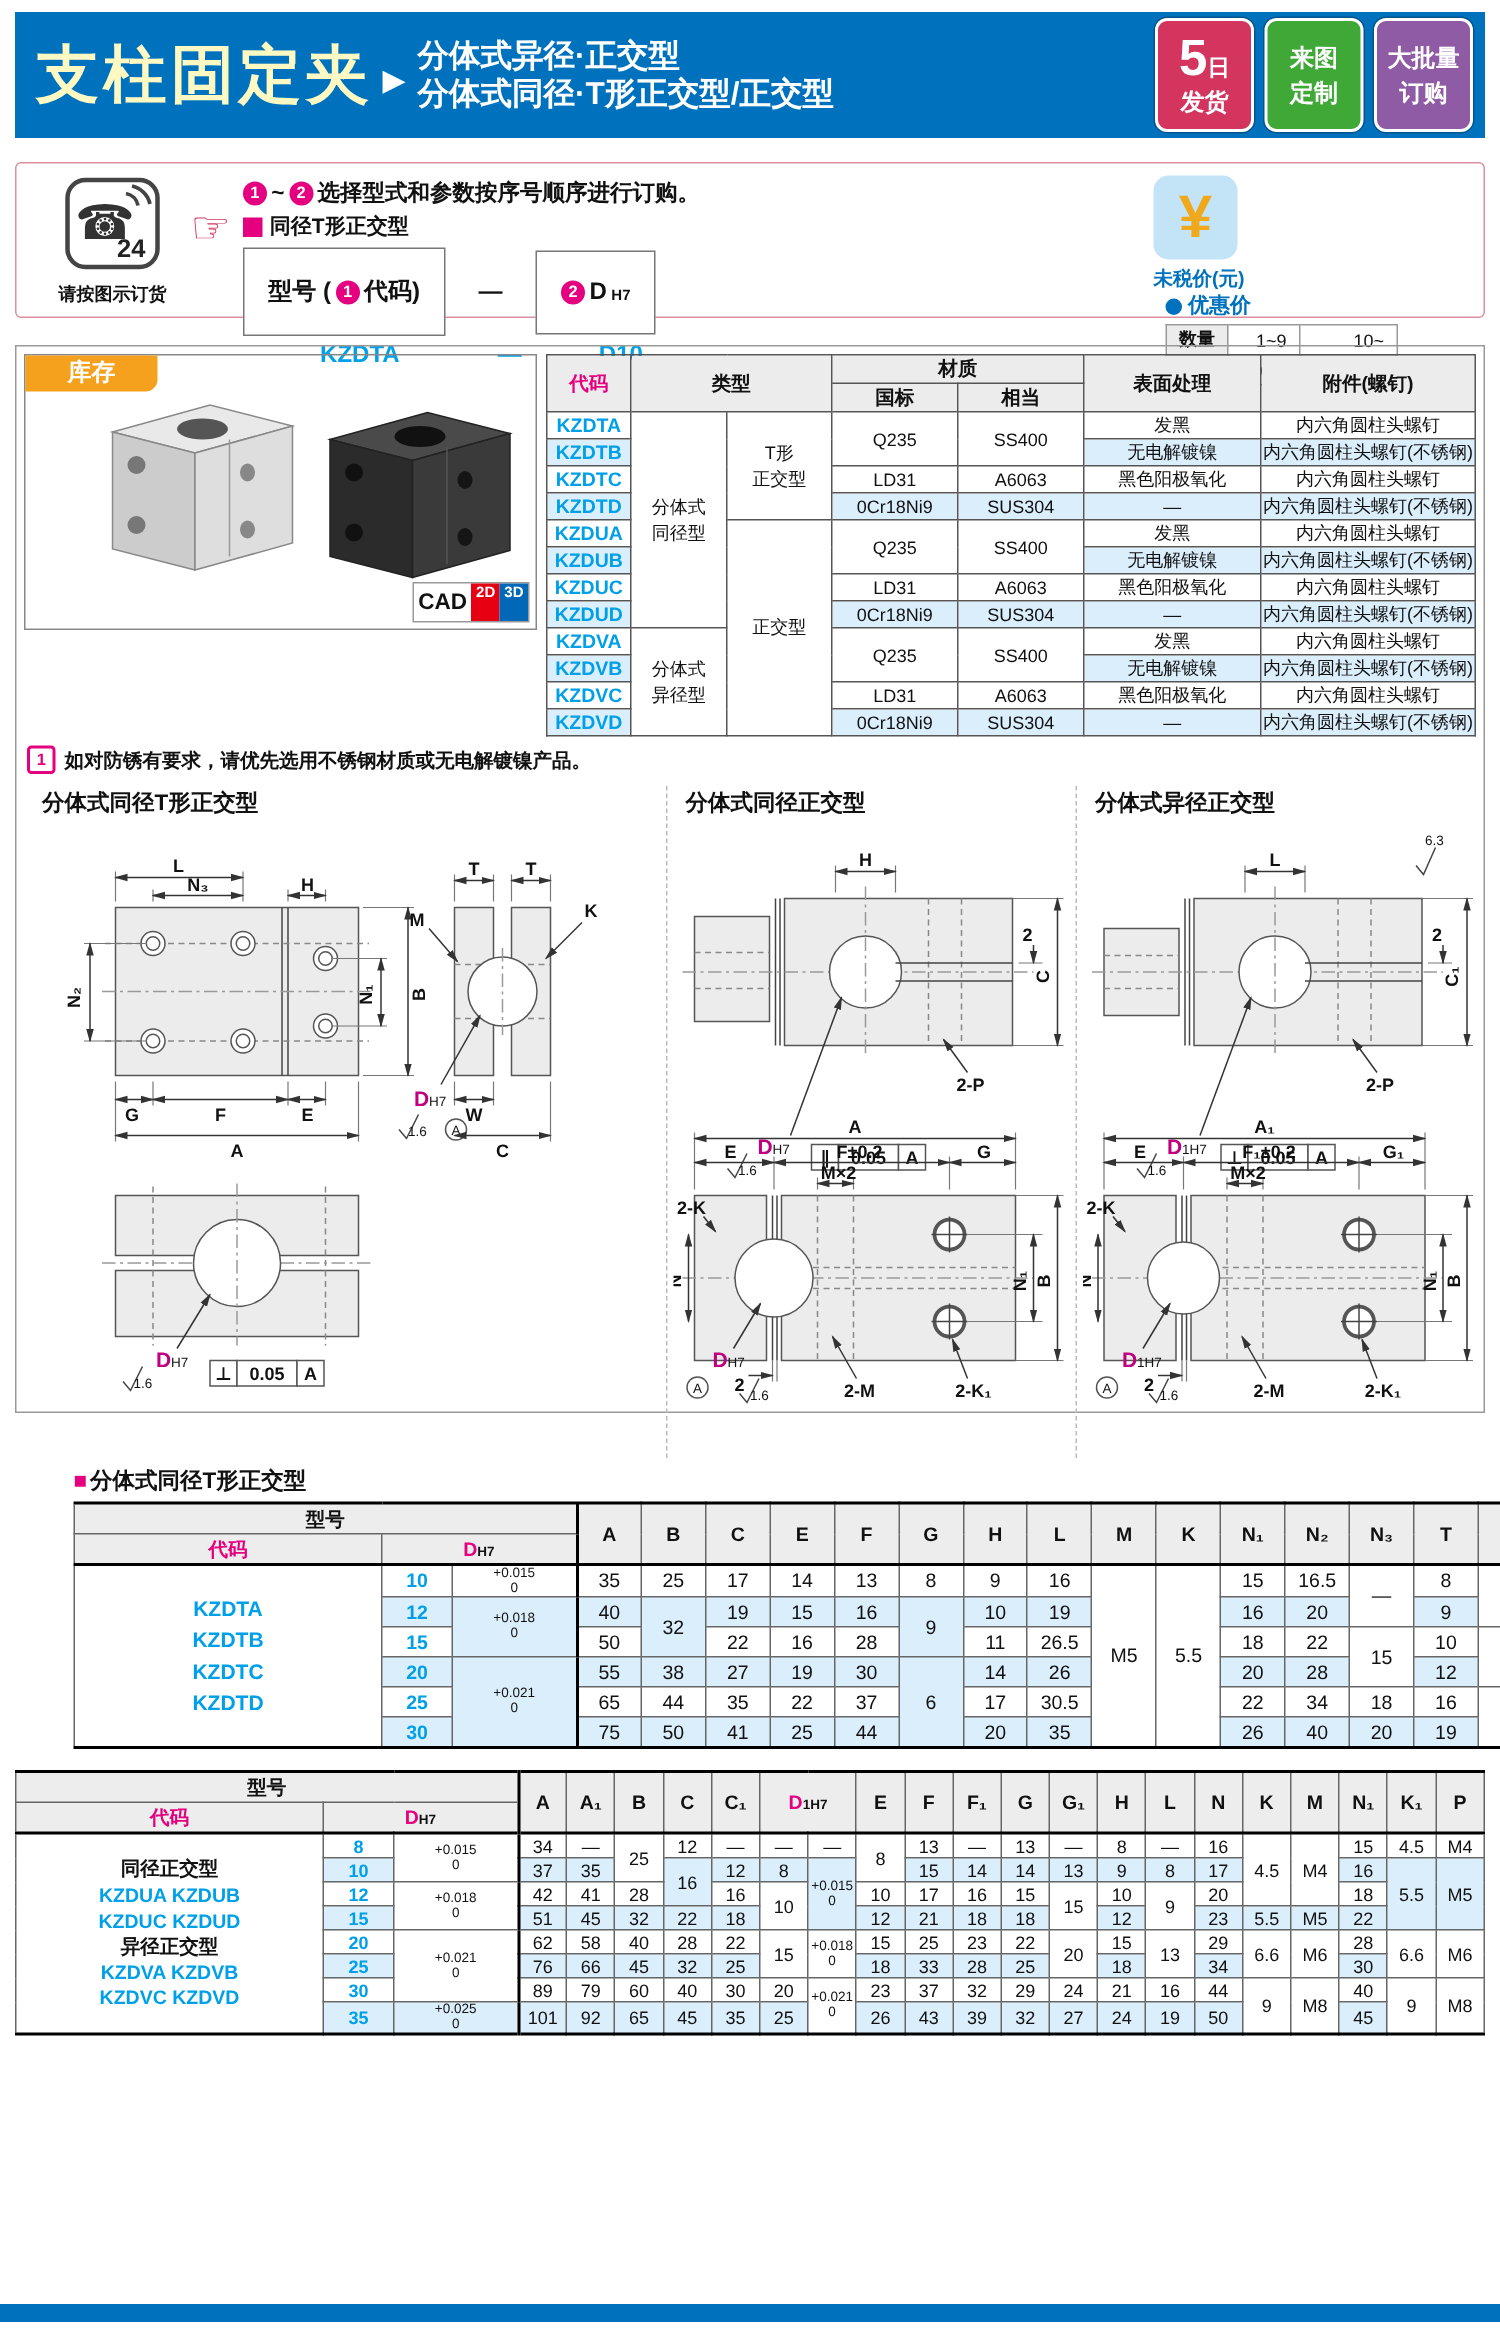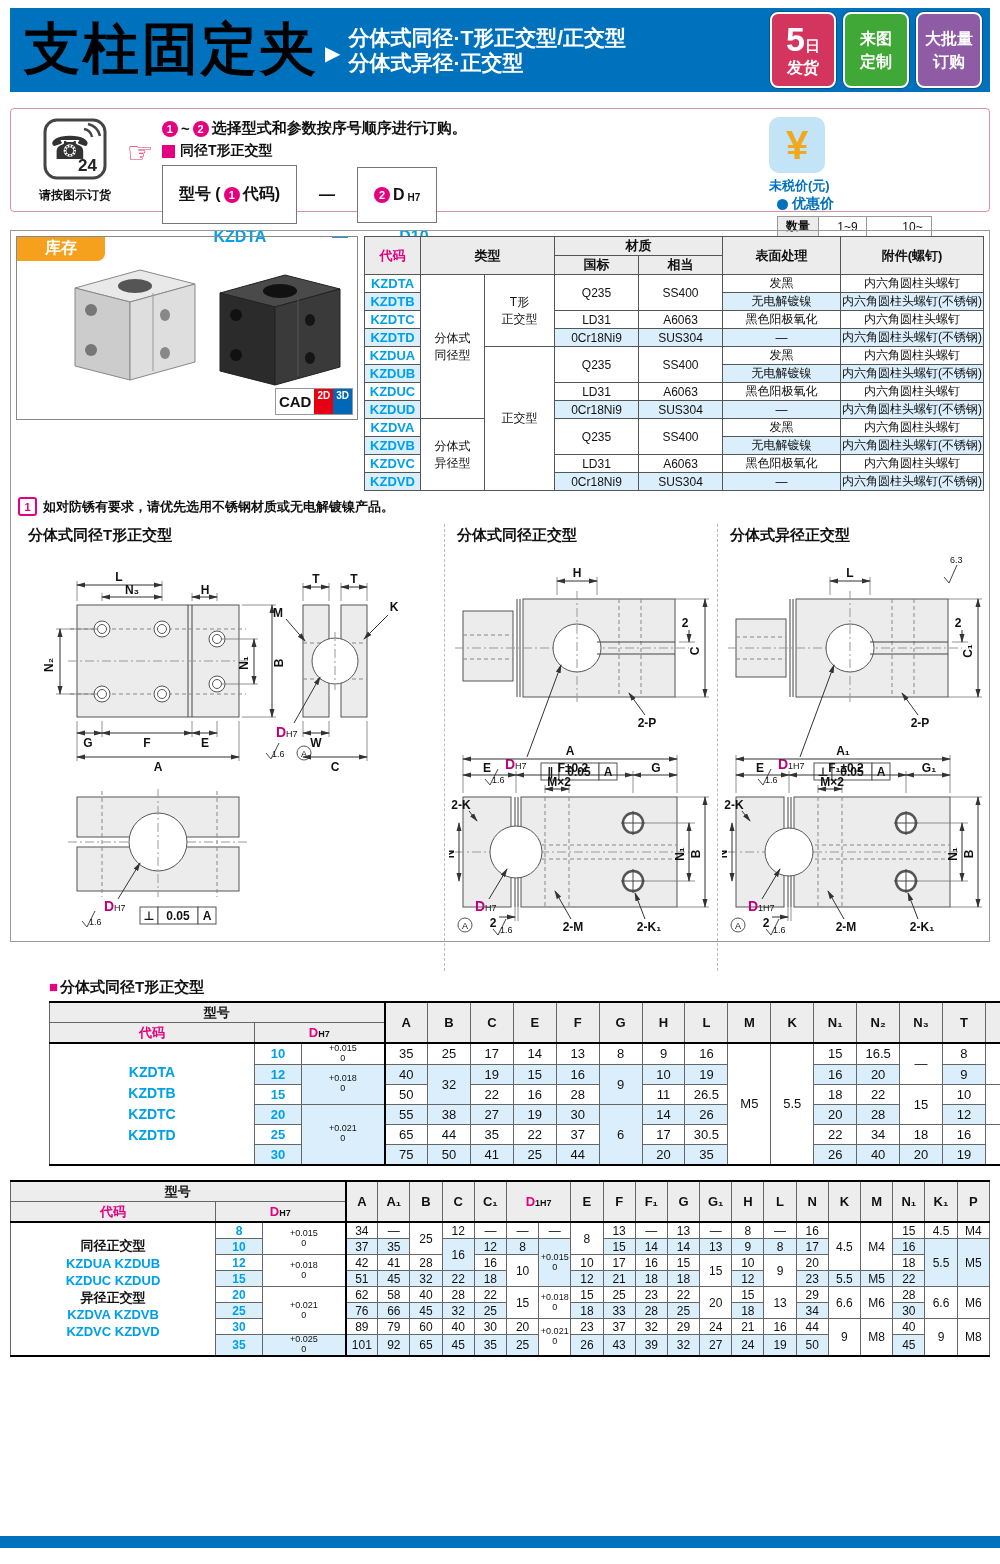--- a/index.html
+++ b/index.html
@@ -1,21 +1,21 @@
 <!DOCTYPE html>
 <html><head>
 <meta charset="utf-8">
 <style>
   html,body{margin:0;padding:0;background:#fff;}
   .page{position:relative;width:1000px;height:1564px;background:#fff;overflow:hidden;
         font-family:"Liberation Sans","DejaVu Sans",sans-serif;color:#111;}
   
   .topbar{position:absolute;left:10px;top:8px;width:980px;height:84px;background:#0072bd;
           display:flex;align-items:center;padding:0;box-sizing:border-box;}
-  .main-title{color:#000000;font-weight:bold;font-size:56px;letter-spacing:3px;margin-left:14px;white-space:nowrap;}
+  .main-title{color:#fef9c3;font-weight:bold;font-size:42px;letter-spacing:3px;margin-left:14px;white-space:nowrap;}
   .tri{color:#fff;font-size:20px;margin:6px 8px 0 6px;}
   .subs{color:#fff;font-weight:bold;font-size:21px;line-height:1.2;white-space:nowrap;}
   .badges{margin-left:auto;display:flex;gap:7px;margin-right:8px;}
   .badge{width:62px;height:72px;border-radius:8px;border:2px solid #fff;box-shadow:0 0 0 1px rgba(0,0,0,.25);
          color:#fff;font-weight:bold;display:flex;flex-direction:column;align-items:center;justify-content:center;}
   .badge.red{background:#d4355e;} .badge.green{background:#3fa837;} .badge.purple{background:#8f5ba5;}
   .badge .big{font-size:34px;line-height:1;} .badge .mid{font-size:15px;} .badge .row{display:flex;align-items:baseline;}
   .badge .l2{font-size:16px;margin-top:2px;}
   
   .order-box{position:absolute;left:10px;top:108px;width:980px;height:104px;border:1px solid #dc8f9f;
@@ -103,22 +103,22 @@
 </style>
 </head>
 <body>
 
 <div class="page">
 
   <div class="topbar">
     <div class="main-title">支柱固定夹</div>
     <div class="tri">▶</div>
     <div class="subs">
+      <div>分体式异径·正交型</div>
       <div>分体式同径·T形正交型/正交型</div>
-      <div>分体式异径·正交型</div>
     </div>
     <div class="badges">
       <div class="badge red">
         <span class="row">
             <span class="big">5</span>
             <span class="mid">日</span>
           </span>
         <span class="l2">发货</span>
       </div>
       <div class="badge green">

